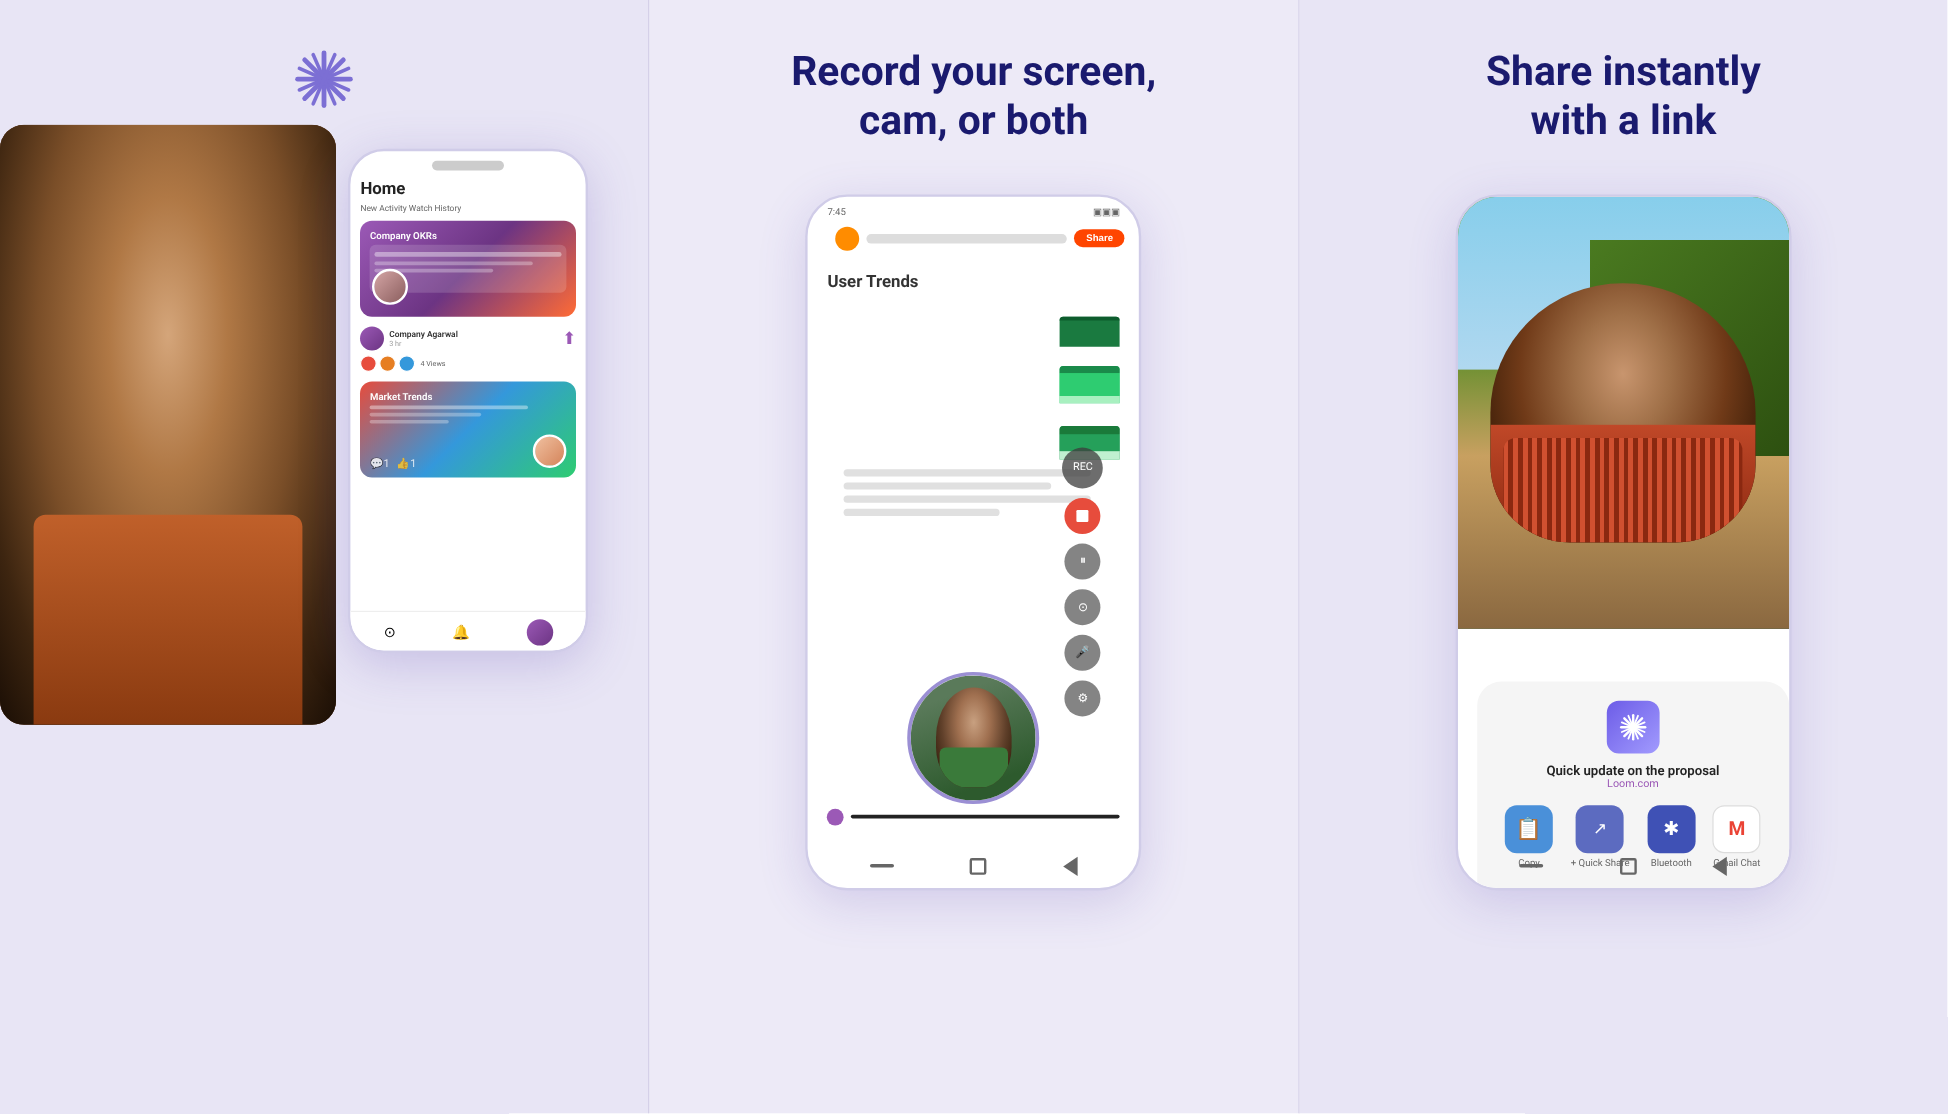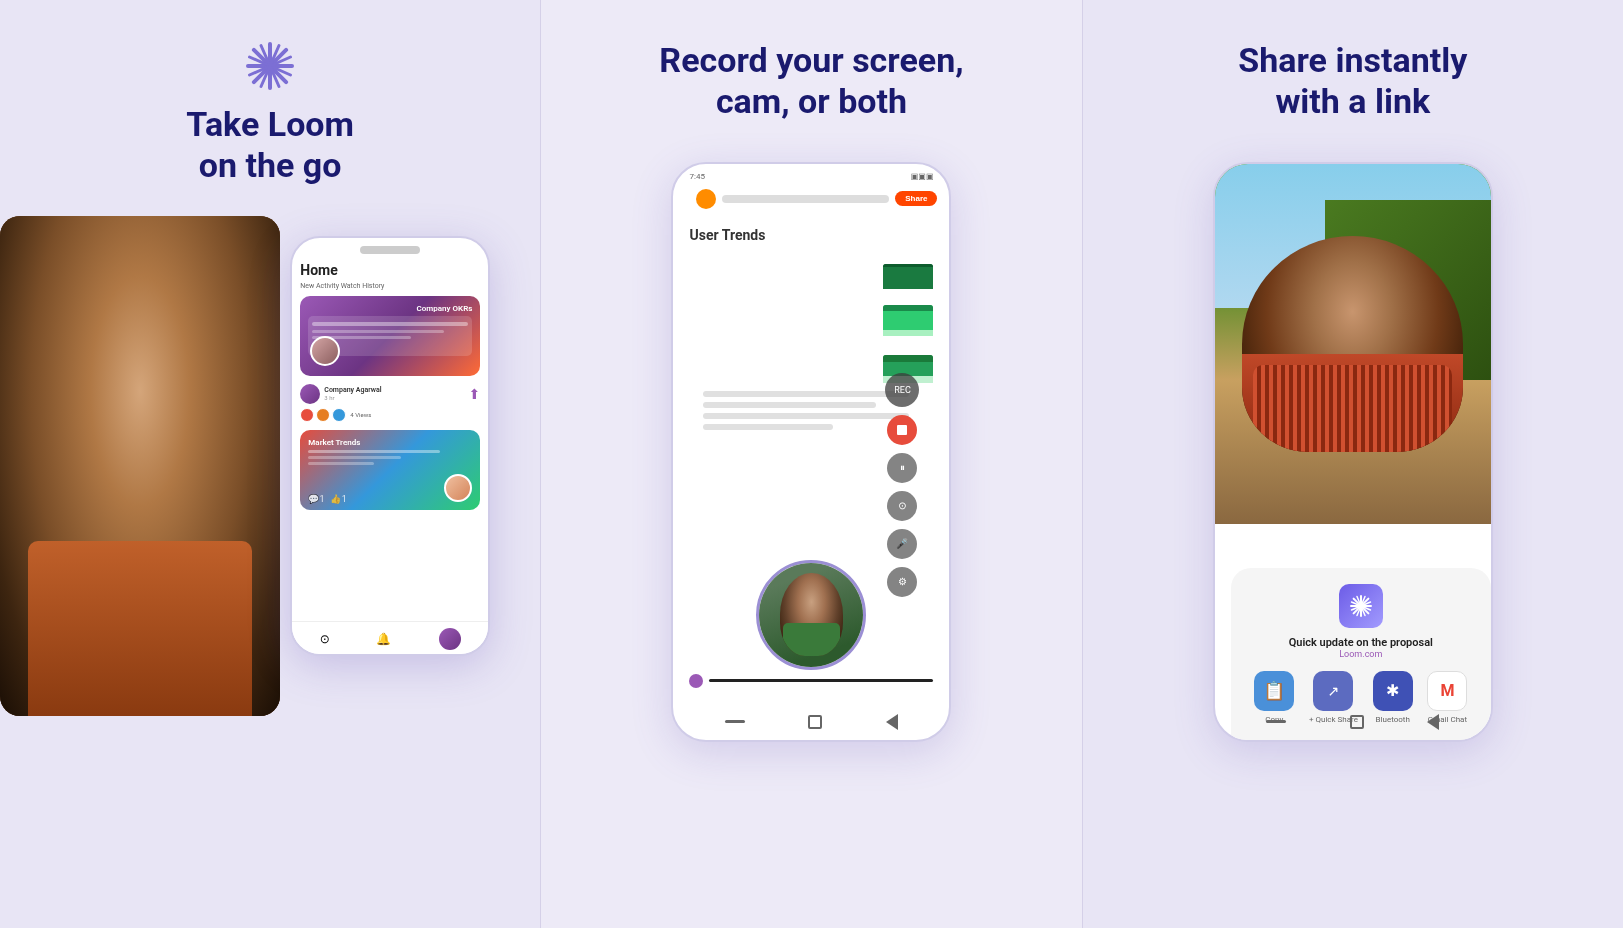--- a/index.html
+++ b/index.html
@@ -110,21 +110,20 @@
 
     
     .phone-card {
       background: linear-gradient(135deg, #9b59b6, #6c3483, #ff6b35);
       border-radius: 10px;
       height: 80px;
       margin-bottom: 8px;
       padding: 8px;
       position: relative;
       overflow: hidden;
-      text-align: right;
     }
 
     .phone-card-title {
       font-size: 8px;
       color: #fff;
       font-weight: 600;
     }
 
     .avatar-circle {
       width: 30px;
@@ -521,24 +520,20 @@
         <line x1="9.9" y1="9.9" x2="42.1" y2="42.1" stroke="#7c6fd4" stroke-width="4" stroke-linecap="round"></line>
         <line x1="42.1" y1="9.9" x2="9.9" y2="42.1" stroke="#7c6fd4" stroke-width="4" stroke-linecap="round"></line>
         <line x1="5.5" y1="17" x2="46.5" y2="35" stroke="#7c6fd4" stroke-width="3" stroke-linecap="round"></line>
         <line x1="5.5" y1="35" x2="46.5" y2="17" stroke="#7c6fd4" stroke-width="3" stroke-linecap="round"></line>
         <line x1="17" y1="5.5" x2="35" y2="46.5" stroke="#7c6fd4" stroke-width="3" stroke-linecap="round"></line>
         <line x1="35" y1="5.5" x2="17" y2="46.5" stroke="#7c6fd4" stroke-width="3" stroke-linecap="round"></line>
       </g>
     </svg>
   </div>
 
-  <h2 class="panel-title">
-    <span>Take Loom</span><br>
-    <span>on the go</span>
-  </h2>
 
   <div class="panel-1-wrapper">
 
     <div class="face-bg">
       <div class="face-bg-inner">
 
         <div style="width:100%;height:100%;background:radial-gradient(ellipse at 50% 35%, #d4a57a 0%, #b07845 25%, #7a4e28 55%, #3d2510 80%, #1a0e05 100%);position:relative;">
 
           <div style="position:absolute;bottom:0;left:10%;right:10%;height:35%;background:linear-gradient(180deg,#c0602a 0%,#8a3a10 100%);border-radius:10px 10px 0 0;"></div>
 

